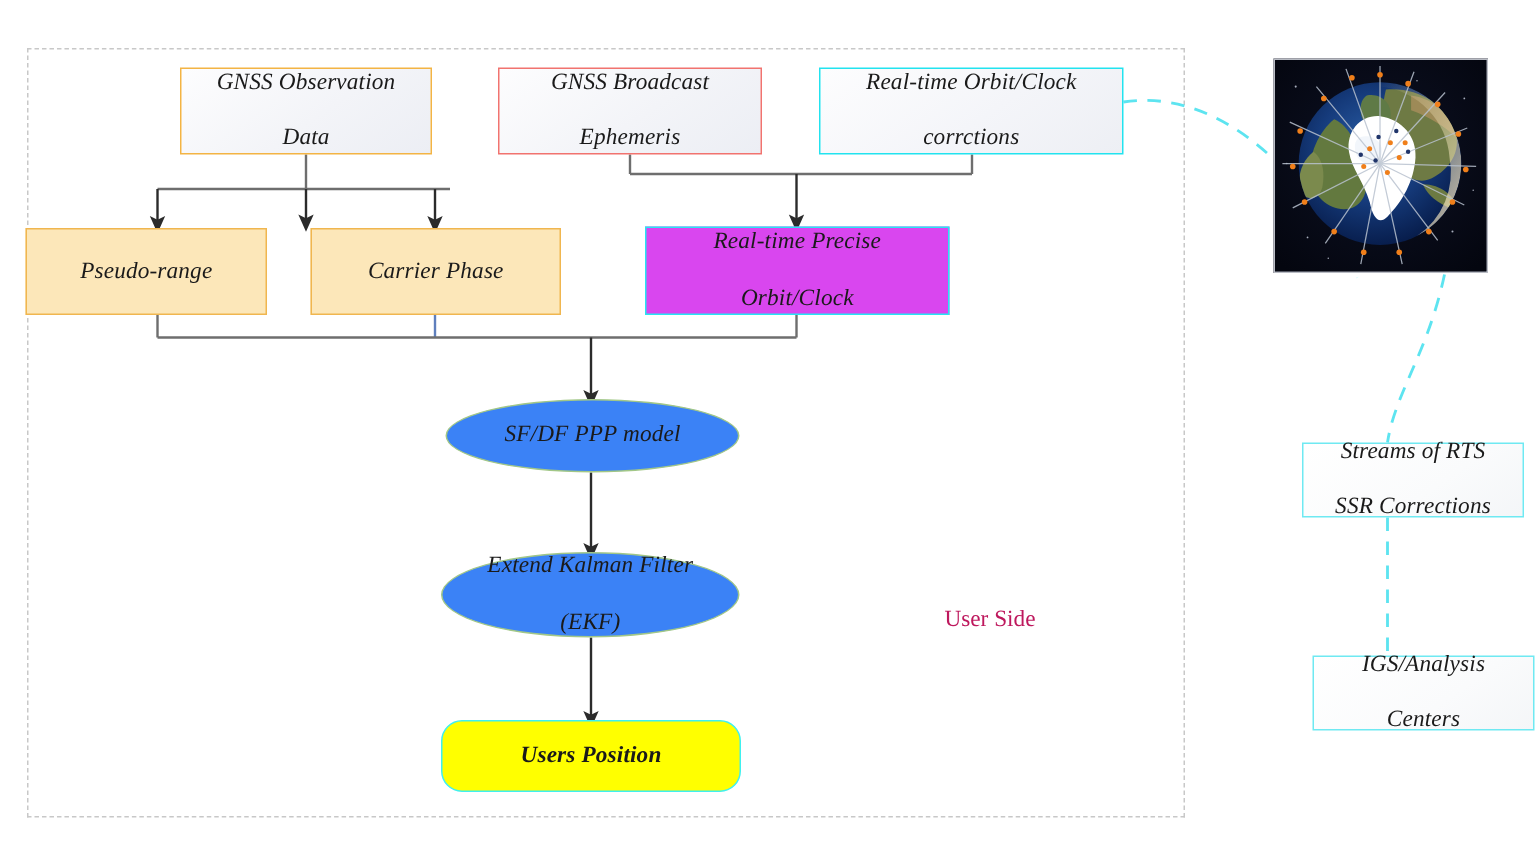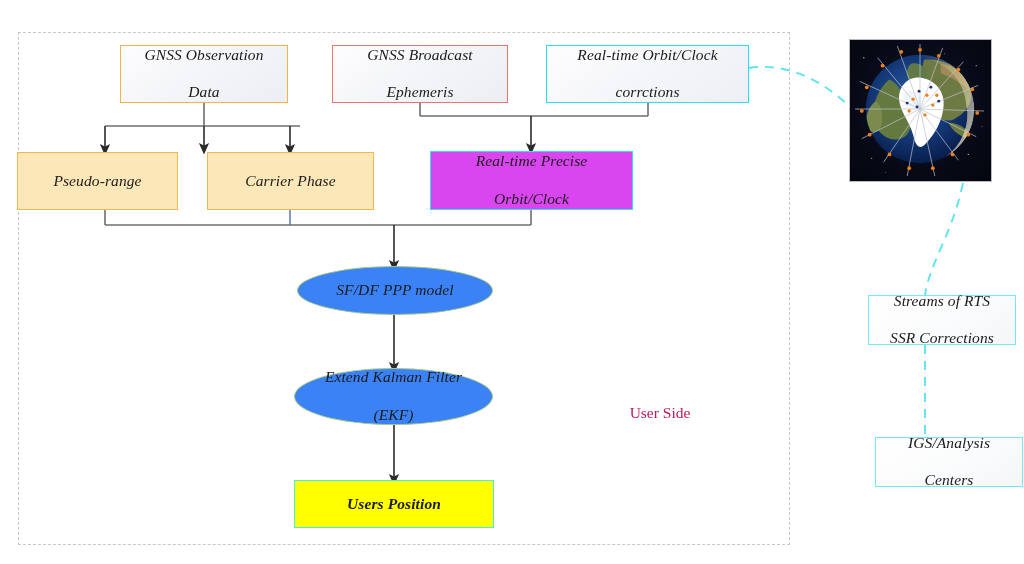--- a/index.html
+++ b/index.html
@@ -170,21 +170,21 @@
     <span>SF/DF PPP model</span>
   </div>
 
   <div class="node ellipse-green" style="left:294px;top:368px;width:199px;height:57px;">
     <span>
       <span>Extend Kalman Filter</span><br>
       <span>(EKF)</span>
     </span>
   </div>
 
-  <div class="node box-yellow-fill" style="left:294px;top:480px;width:200px;height:48px;">
+  <div class="node box-yellow-fill" style="left:294px;top:480px;width:200px;height:48px;border-radius:14px;">
     <span>Users Position</span>
   </div>
 
   <div class="plain-label user-side-label" style="left:600px;top:404px;width:120px;">User Side</div>
 
 
   <div class="sat-img">
     <svg viewBox="0 0 143 143" xmlns="http://www.w3.org/2000/svg">
       <defs>
         <radialGradient id="oceanG" cx="45%" cy="40%" r="62%">

